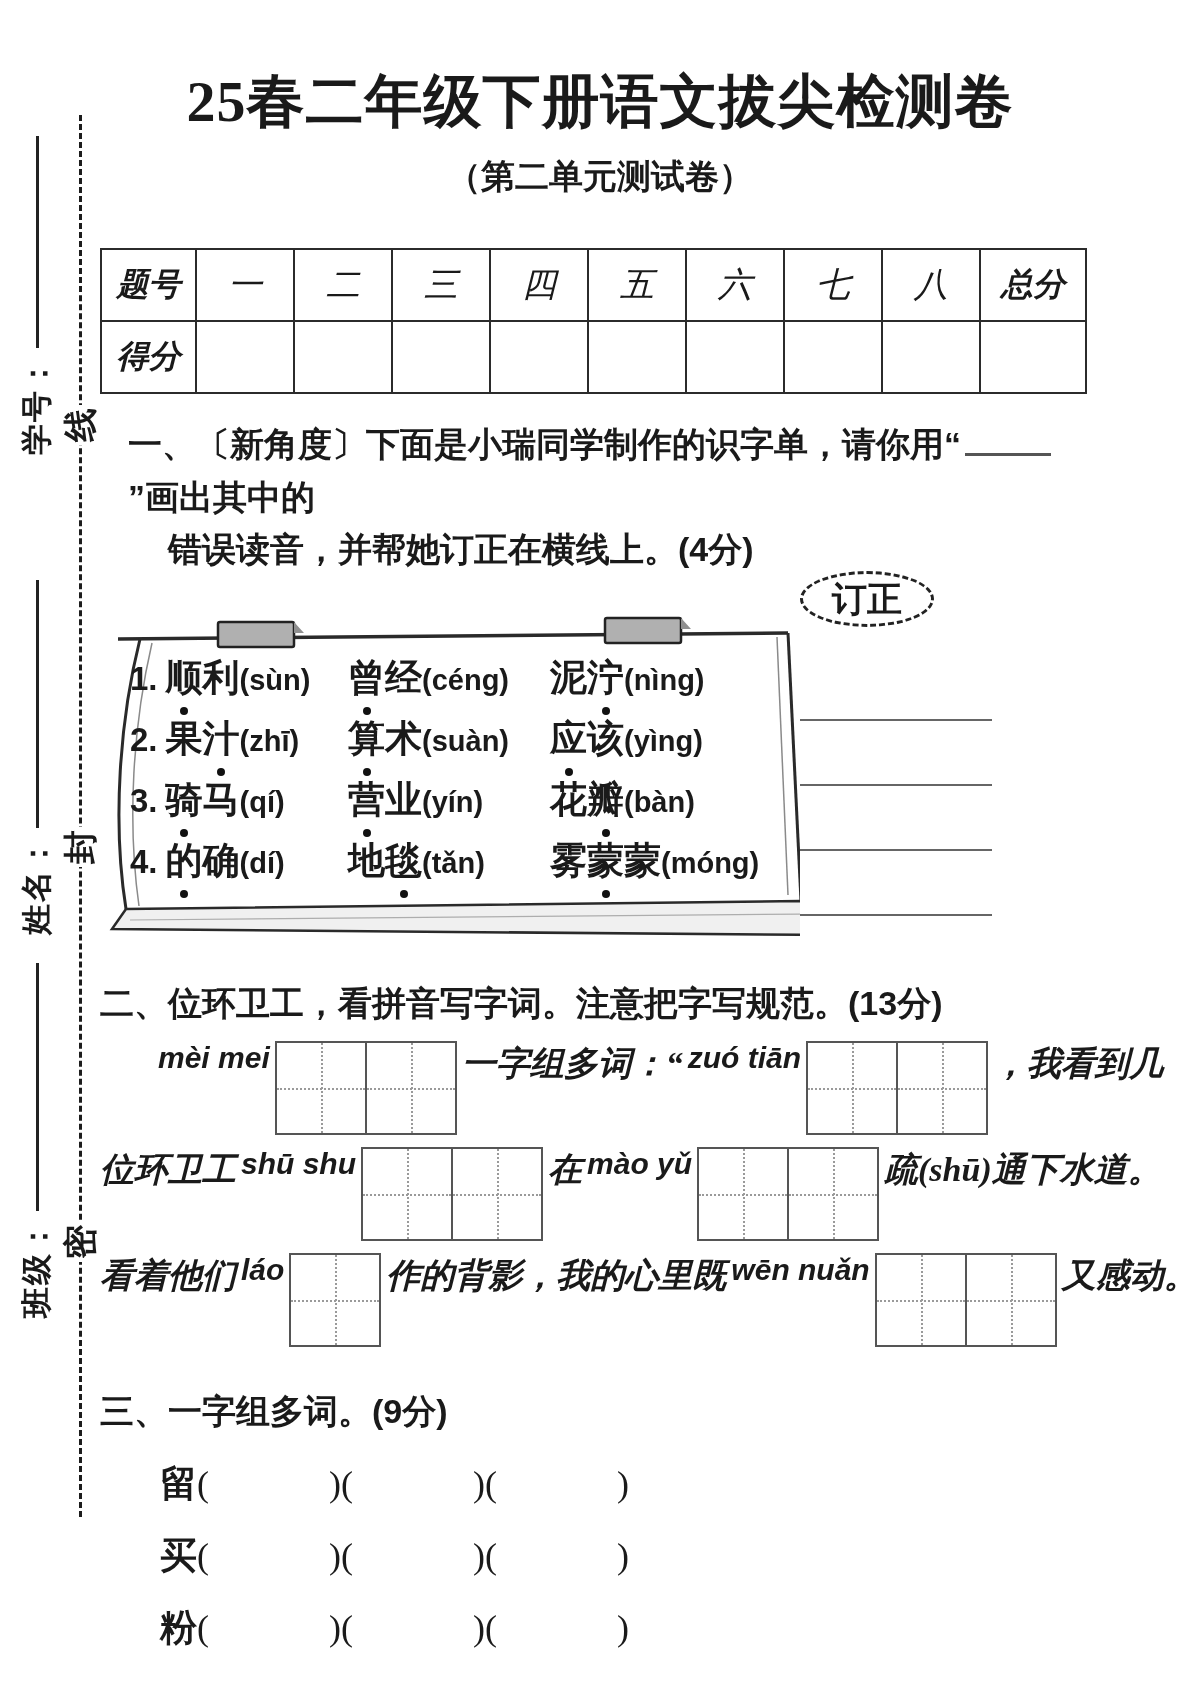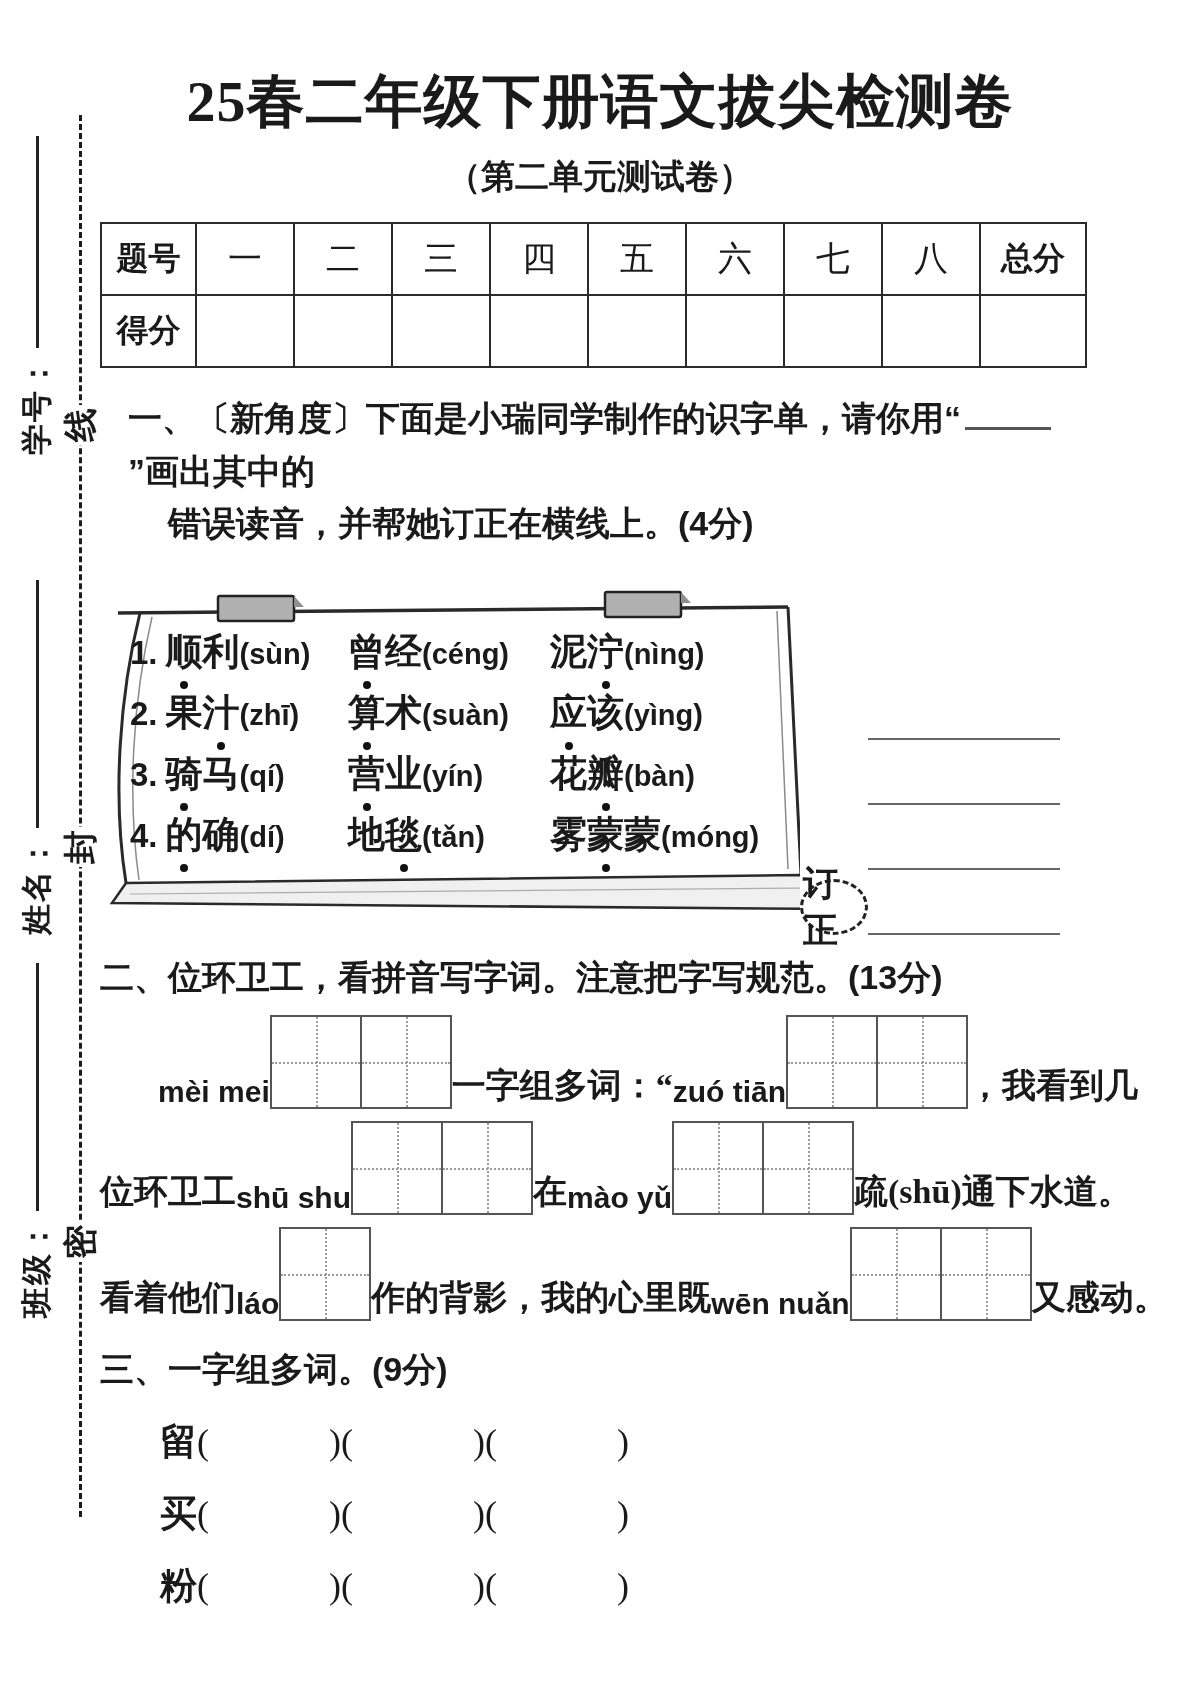--- a/index.html
+++ b/index.html
@@ -22,21 +22,21 @@
 
   
   .content{position:absolute;left:100px;top:66px;width:1000px;}
 
   h1.title{margin:0;text-align:center;font-size:58px;line-height:72px;font-weight:900;
            letter-spacing:1px;font-family:"Liberation Serif","DejaVu Serif",serif;}
   .subtitle{margin-top:8px;text-align:center;font-size:34px;line-height:62px;font-weight:800;
             font-family:"Liberation Serif","DejaVu Serif",serif;}
 
   
-  table.score{border-collapse:collapse;margin-top:14px;width:985px;table-layout:fixed;}
+  table.score{border-collapse:collapse;margin-top:40px;width:985px;table-layout:fixed;font-style:italic;}
   table.score td{border:2.5px solid #2b2b2b;height:68px;text-align:center;vertical-align:middle;}
   td.tl{font-size:32px;font-weight:700;}
   td.tn{font-size:34px;font-weight:500;font-family:"Liberation Serif","DejaVu Serif",serif;}
 
   
   .qtext{font-size:34px;font-weight:700;line-height:52px;margin:0;}
   .q1p{margin-top:24px;margin-left:28px;}
   .q1-line2{padding-left:68px;}
   .qtag{font-family:"Liberation Serif","DejaVu Serif",serif;font-weight:600;}
   .blank{display:inline-block;width:86px;height:8px;border-bottom:3px solid #555;
@@ -51,44 +51,44 @@
           margin-bottom:11px;}
   .np-c1{display:flex;gap:8px;align-items:baseline;}
   .np-num{font-size:33px;font-weight:700;}
   .np-entry{white-space:nowrap;}
   .np-word{font-family:"Liberation Serif","DejaVu Serif",serif;font-size:37px;font-weight:600;}
   .np-py{font-size:29px;font-weight:600;}
   .dotted{position:relative;display:inline-block;}
   .dotted::after{content:"";position:absolute;left:50%;bottom:-12px;width:8px;height:8px;
                  margin-left:-4px;background:#111;border-radius:50%;}
 
-  .right-col{width:260px;display:flex;flex-direction:row;align-items:flex-end;}
+  .right-col{width:260px;display:flex;flex-direction:column;align-items:flex-start;}
   .oval{margin-top:-38px;border:3.5px dashed #222;border-radius:50%;
         width:128px;height:50px;display:flex;align-items:center;justify-content:center;}
   .oval span{font-size:35px;font-weight:700;
              font-family:"Liberation Serif","DejaVu Serif",serif;}
   .ans-lines{margin-top:92px;display:flex;flex-direction:column;gap:63px;align-items:center;}
   .ans-line{width:192px;height:0;border-bottom:2px solid #666;}
 
   
   .q2-header{margin-top:16px;}
-  .q2-line{display:flex;align-items:flex-end;margin-top:12px;white-space:nowrap;}
+  .q2-line{display:flex;align-items:flex-start;gap:5px;margin-top:12px;white-space:nowrap;font-style:italic;}
   .q2-indent{padding-left:58px;}
   .cn{font-family:"Liberation Serif","DejaVu Serif",serif;font-size:34px;font-weight:600;}
   .py{font-size:30px;font-weight:600;}
   .wbox{display:inline-flex;border:2.5px solid #555;flex:none;}
   .wcell{width:88px;height:90px;border-right:2.5px solid #555;position:relative;}
   .wcell:last-child{border-right:none;}
   .wcell::before{content:"";position:absolute;left:50%;top:0;bottom:0;
                  border-left:2px dotted #9a9a9a;}
   .wcell::after{content:"";position:absolute;top:50%;left:0;right:0;
                 border-top:2px dotted #9a9a9a;}
 
   
-  .q3-header{margin-top:22px;}
+  .q3-header{margin-top:38px;}
   .q3-row{display:flex;align-items:center;margin:22px 0 0 60px;white-space:nowrap;}
   .q3-char{font-family:"Liberation Serif","DejaVu Serif",serif;font-size:37px;font-weight:600;}
   .q3-paren{font-size:36px;font-weight:500;
             font-family:"Liberation Serif","DejaVu Serif",serif;}
   .q3-gap{display:inline-block;width:120px;}
 </style>
 </head>
 <body>
 
 <div class="seal-area">

